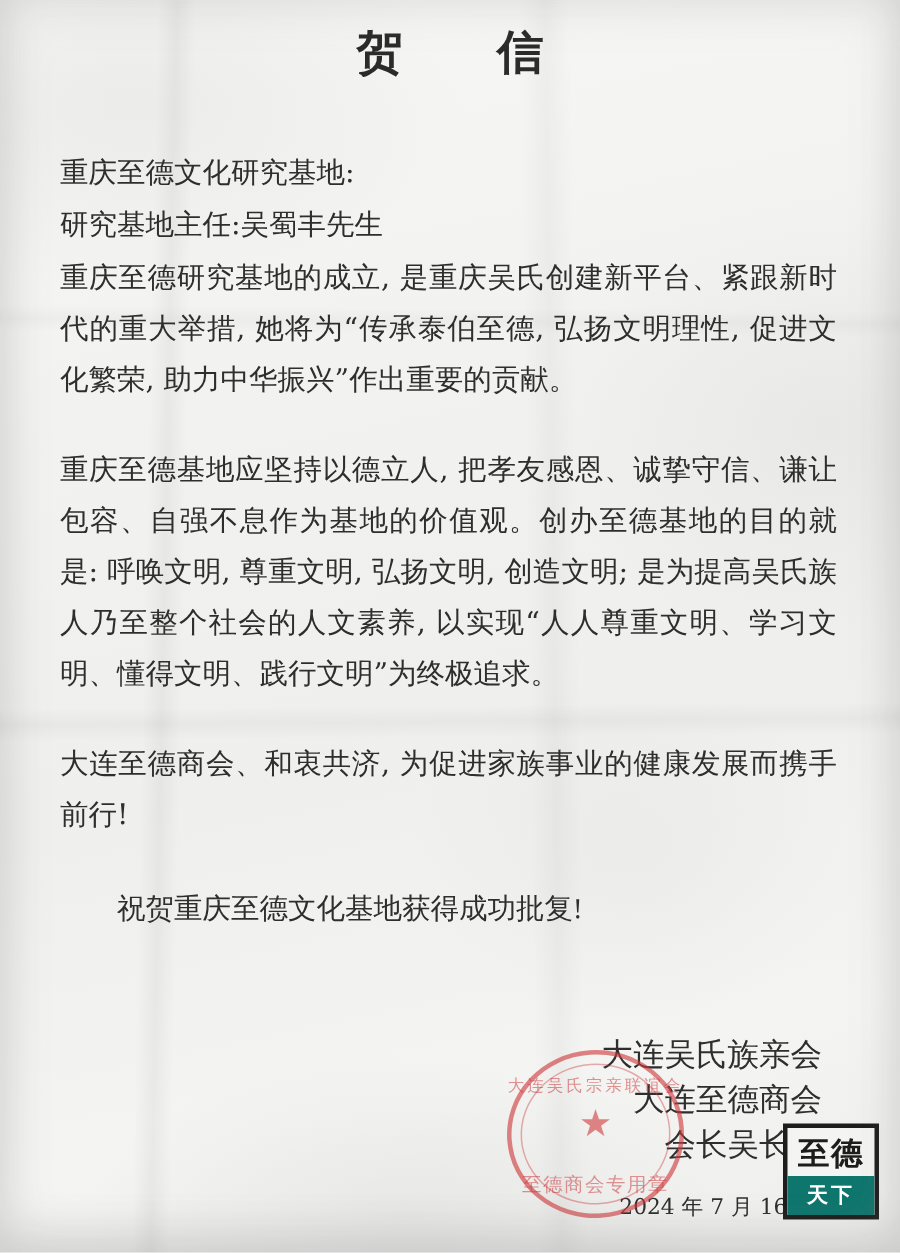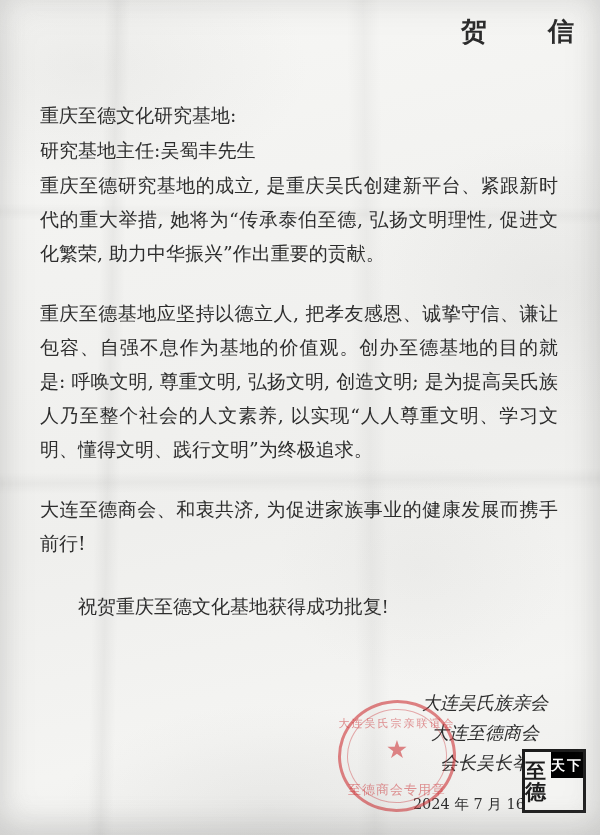--- a/index.html
+++ b/index.html
@@ -48,23 +48,23 @@
     position: absolute; inset: 0; pointer-events: none;
     box-shadow: inset 0 0 36px rgba(120,120,118,0.20), inset 0 -14px 26px rgba(140,140,138,0.18);
   }
 
   
   .doc-title {
     position: absolute;
     top: 14px;
     left: 0;
     width: 100%;
-    text-align: right;
-    font-family: "DejaVu Serif", "Liberation Serif", serif;
-    font-size: 26px;
+    text-align: center;
+    font-family: "DejaVu Serif", "Liberation Serif", serif;
+    font-size: 31px;
     font-weight: bold;
     letter-spacing: 26px;
     text-indent: 26px;
     color: #2b2b2b;
   }
 
   
   .body-block {
     position: absolute;
     left: 40px;
@@ -82,26 +82,25 @@
   }
   .p.indent { text-indent: 2em; font-family: Liberation Serif, serif; }
   .p.gap-top { margin-top: 26px; }
   .p.gap-top-lg { margin-top: 30px; }
 
   
   .sign-block {
     position: absolute;
     right: 52px;
     top: 688px;
-    text-align: center;
-    font-family: "DejaVu Serif", "Liberation Serif", serif;
-    font-size: 18px;
+    text-align: right;
+    font-family: "DejaVu Serif", "Liberation Serif", serif;
+    font-size: 21px;
     line-height: 30px;
     color: #2e2e2e;
-    font-style: italic;
   }
   .sign-line { white-space: nowrap; }
   .date-line {
     position: absolute;
     right: 56px;
     top: 795px;
     font-family: "DejaVu Serif", "Liberation Serif", serif;
     font-size: 14.5px;
     color: #2e2e2e;
     white-space: nowrap;
@@ -159,41 +158,41 @@
   .logo {
     position: absolute;
     right: 14px;
     bottom: 22px;
     width: 64px;
     height: 64px;
     border: 3px solid #1d1d1d;
     box-sizing: border-box;
     background: #f4f4f2;
     display: flex;
-    flex-direction: row;
+    flex-direction: column;
     overflow: hidden;
   }
   .logo .lg-top {
     flex: 1;
     display: flex;
     align-items: center;
     justify-content: center;
     font-family: "DejaVu Serif", "Liberation Serif", serif;
     font-size: 21px;
     font-weight: bold;
     color: #1d1d1d;
     letter-spacing: 1px;
     line-height: 1;
   }
   .logo .lg-bottom {
     height: 26px;
     display: flex;
     align-items: center;
     justify-content: center;
-    background: #000000;
+    background: #0f766e;
     color: #fff;
     font-family: "DejaVu Serif", "Liberation Serif", serif;
     font-size: 14px;
     font-weight: bold;
     letter-spacing: 2px;
     line-height: 1;
   }
 </style>
 </head>
 <body>

